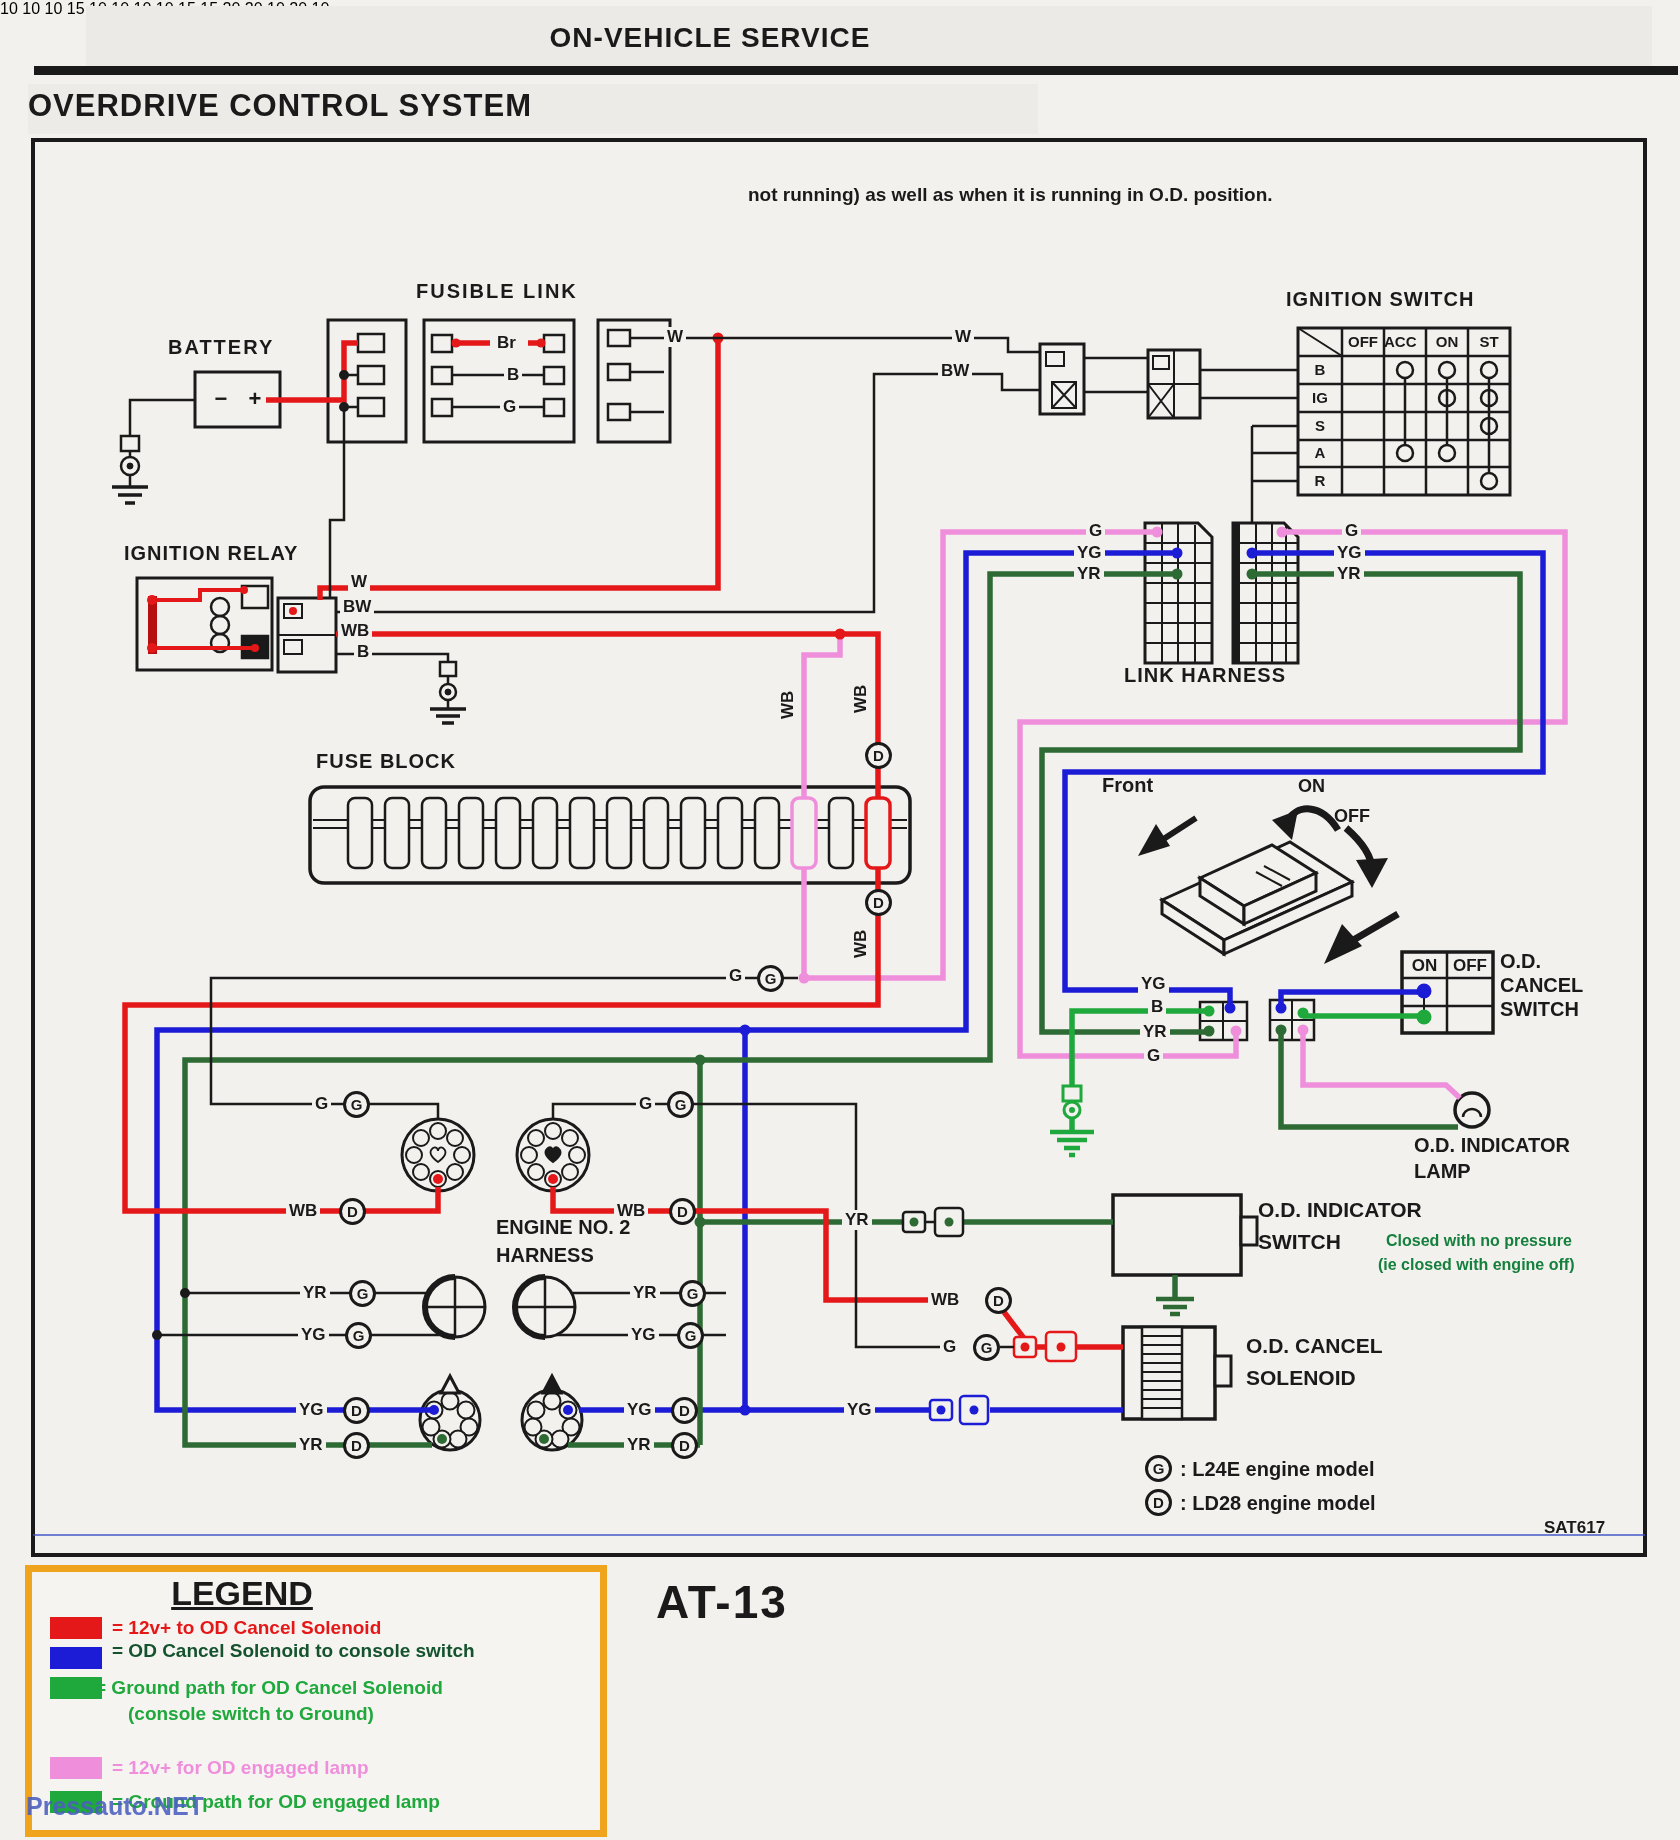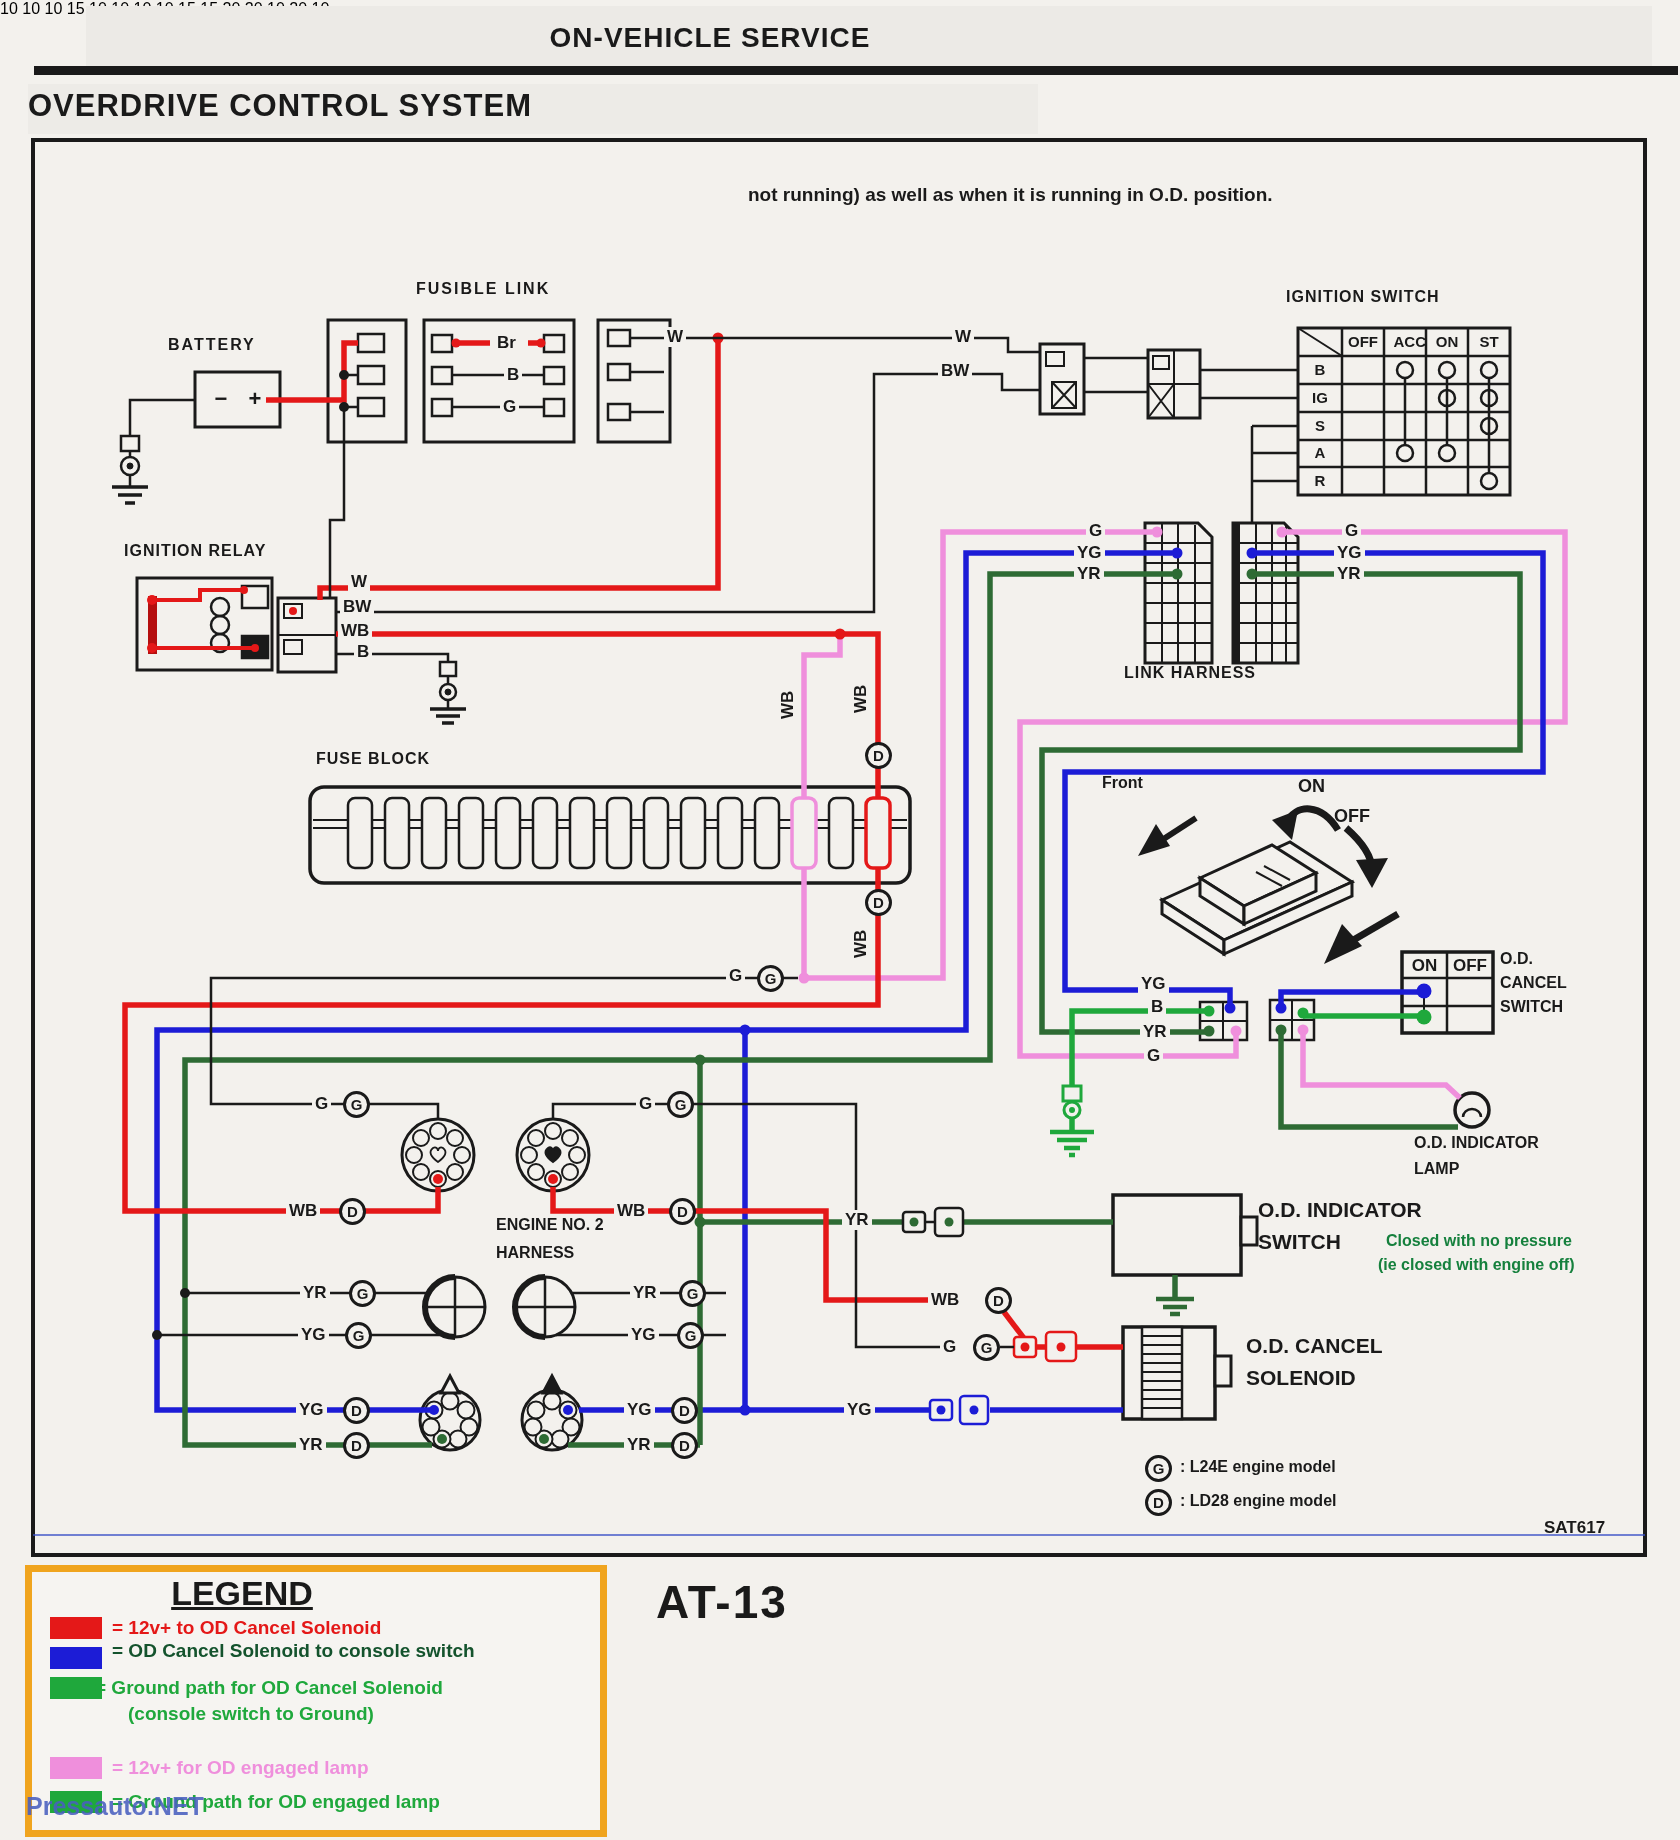--- a/index.html
+++ b/index.html
@@ -2,21 +2,21 @@
 <html><head>
 <meta charset="utf-8">
 <style>
   html,body{margin:0;padding:0;background:#cfcdca;}
   #page{position:relative;width:1680px;height:1840px;background:#f3f1ed;overflow:hidden;
         font-family:"Liberation Sans",sans-serif;}
   svg{position:absolute;left:0;top:0;}
   .lbl{position:absolute;font-weight:700;color:#1a1a1a;white-space:nowrap;line-height:1.15;}
   .wl{background:#f3f1ed;padding:0 3px;font-size:17px;}
   .f15{font-size:15px}.f16{font-size:16px}.f17{font-size:17px}.f18{font-size:18px}
-  .f19{font-size:19px}.f20{font-size:16px}.f21{font-size:21px}
+  .f19{font-size:19px}.f20{font-size:20px}.f21{font-size:21px}
   .f28{font-size:28px}.f31{font-size:31px}.f34{font-size:34px}.f46{font-size:46px}
   .rot{transform:rotate(-90deg)}
   .circ{position:absolute;width:27px;height:27px;border:3px solid #1a1a1a;border-radius:50%;
         background:#f3f1ed;text-align:center;line-height:21px;font-size:15px;font-weight:700;
         box-sizing:border-box;color:#1a1a1a;}
   .noteblue{color:#15803d;}
   #legend{position:absolute;left:25px;top:1565px;width:582px;height:272px;border:7px solid #f0a41e;
           background:#f6f4f1;box-sizing:border-box;}
   .lg-text{position:absolute;font-weight:700;font-size:19px;white-space:nowrap;}
   .lg-sw{position:absolute;width:52px;height:22px;}
@@ -390,21 +390,21 @@
 <span class="lbl f20" style="left:416px;top:280px;letter-spacing:2px">FUSIBLE LINK</span>
 <span class="lbl wl" style="left:494px;top:333px">Br</span>
 <span class="lbl wl" style="left:504px;top:365px">B</span>
 <span class="lbl wl" style="left:500px;top:397px">G</span>
 <span class="lbl wl" style="left:664px;top:327px">W</span>
 <span class="lbl wl" style="left:952px;top:327px">W</span>
 <span class="lbl wl" style="left:938px;top:361px">BW</span>
 
 <span class="lbl f20" style="left:1286px;top:288px;letter-spacing:1px">IGNITION SWITCH</span>
 <span class="lbl f15" style="left:1342px;top:333px;width:42px;text-align:center">OFF</span>
-<span class="lbl f15" style="left:1384px;top:333px;width:42px;text-align:right">ACC</span>
+<span class="lbl f15" style="left:1384px;top:333px;width:42px;text-align:left">ACC</span>
 <span class="lbl f15" style="left:1426px;top:333px;width:42px;text-align:center">ON</span>
 <span class="lbl f15" style="left:1468px;top:333px;width:42px;text-align:center">ST</span>
 <span class="lbl f15" style="left:1298px;top:361px;width:44px;text-align:center">B</span>
 <span class="lbl f15" style="left:1298px;top:389px;width:44px;text-align:center">IG</span>
 <span class="lbl f15" style="left:1298px;top:417px;width:44px;text-align:center">S</span>
 <span class="lbl f15" style="left:1298px;top:444px;width:44px;text-align:center">A</span>
 <span class="lbl f15" style="left:1298px;top:472px;width:44px;text-align:center">R</span>
 
 <span class="lbl f20" style="left:124px;top:542px;letter-spacing:1px">IGNITION RELAY</span>
 <span class="lbl wl" style="left:348px;top:572px">W</span>

